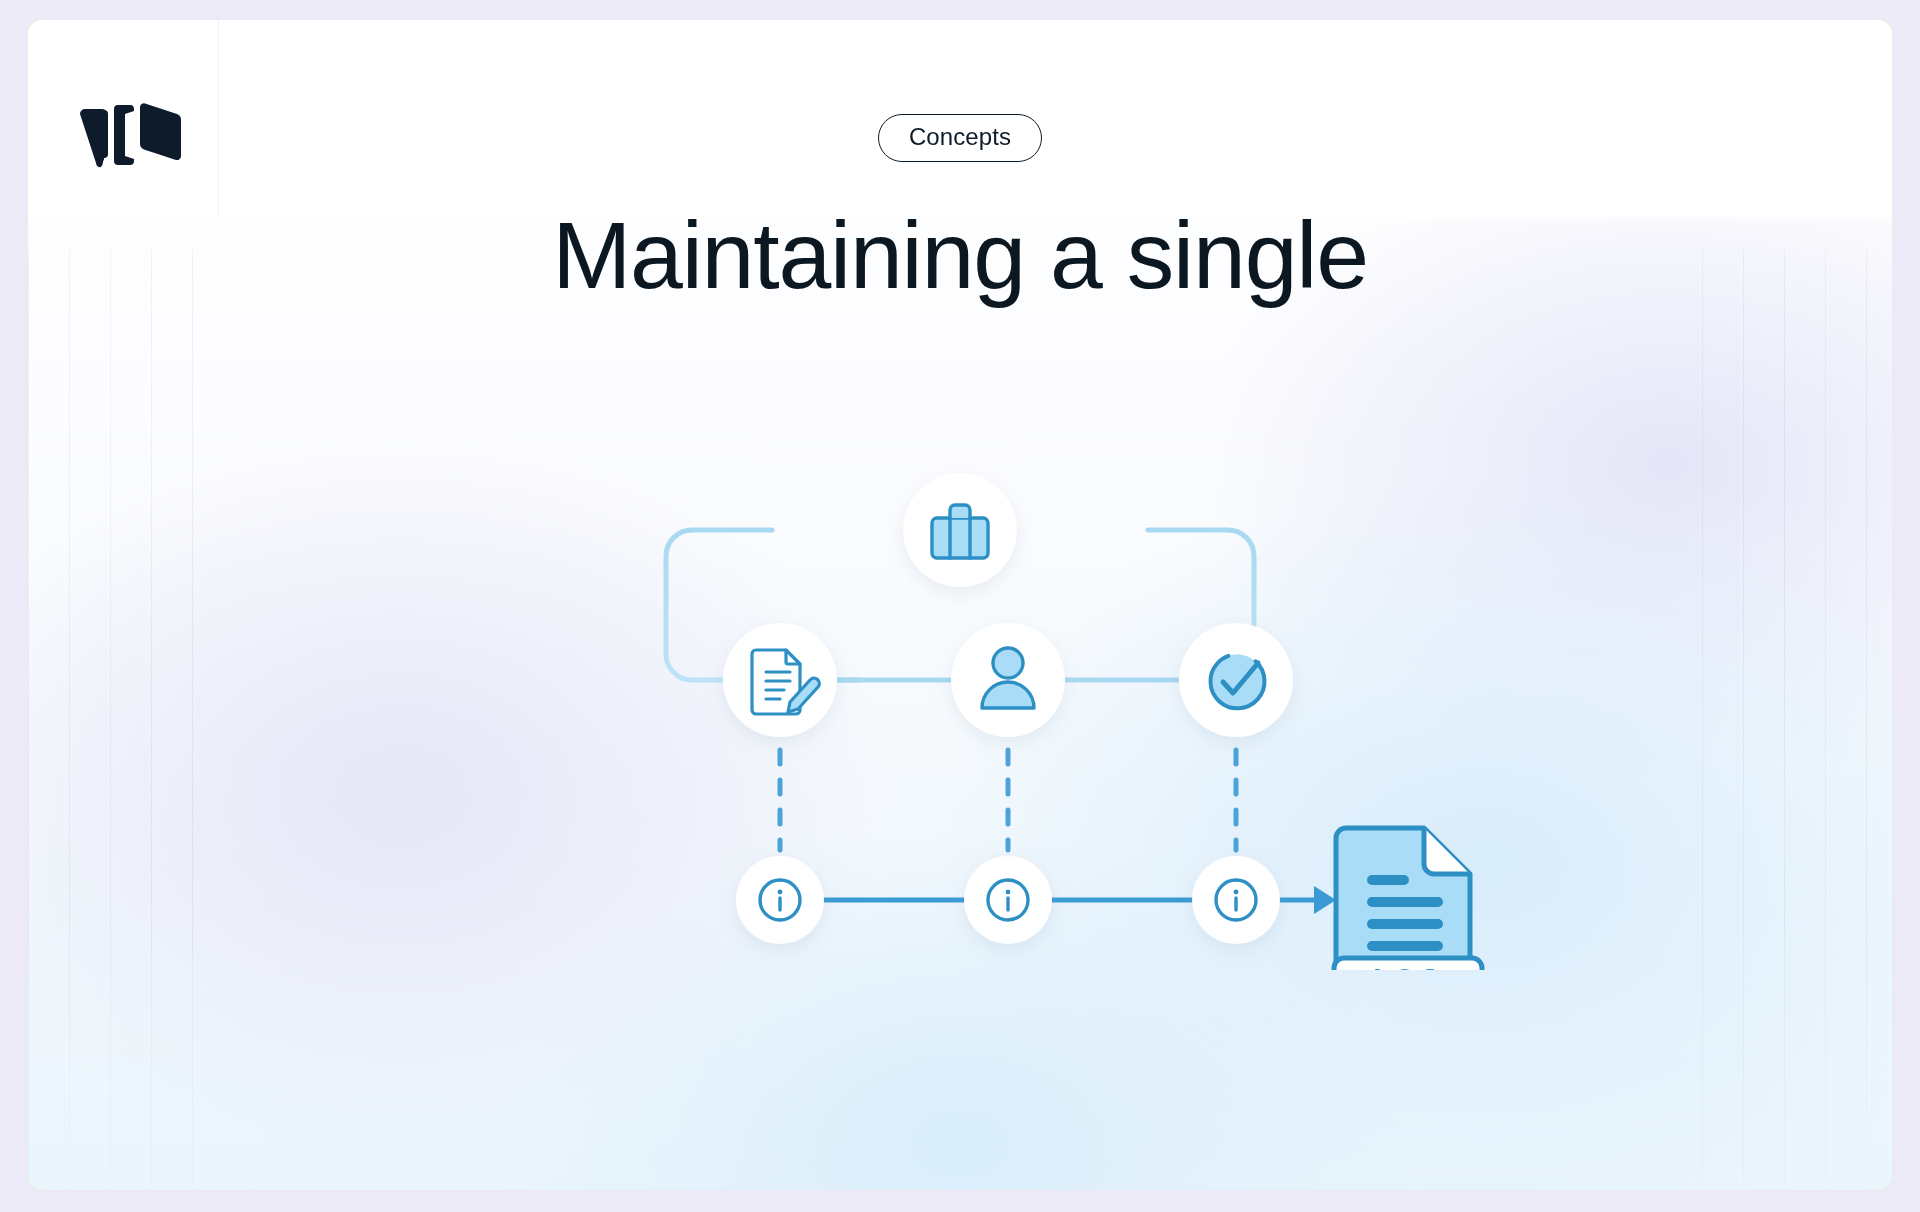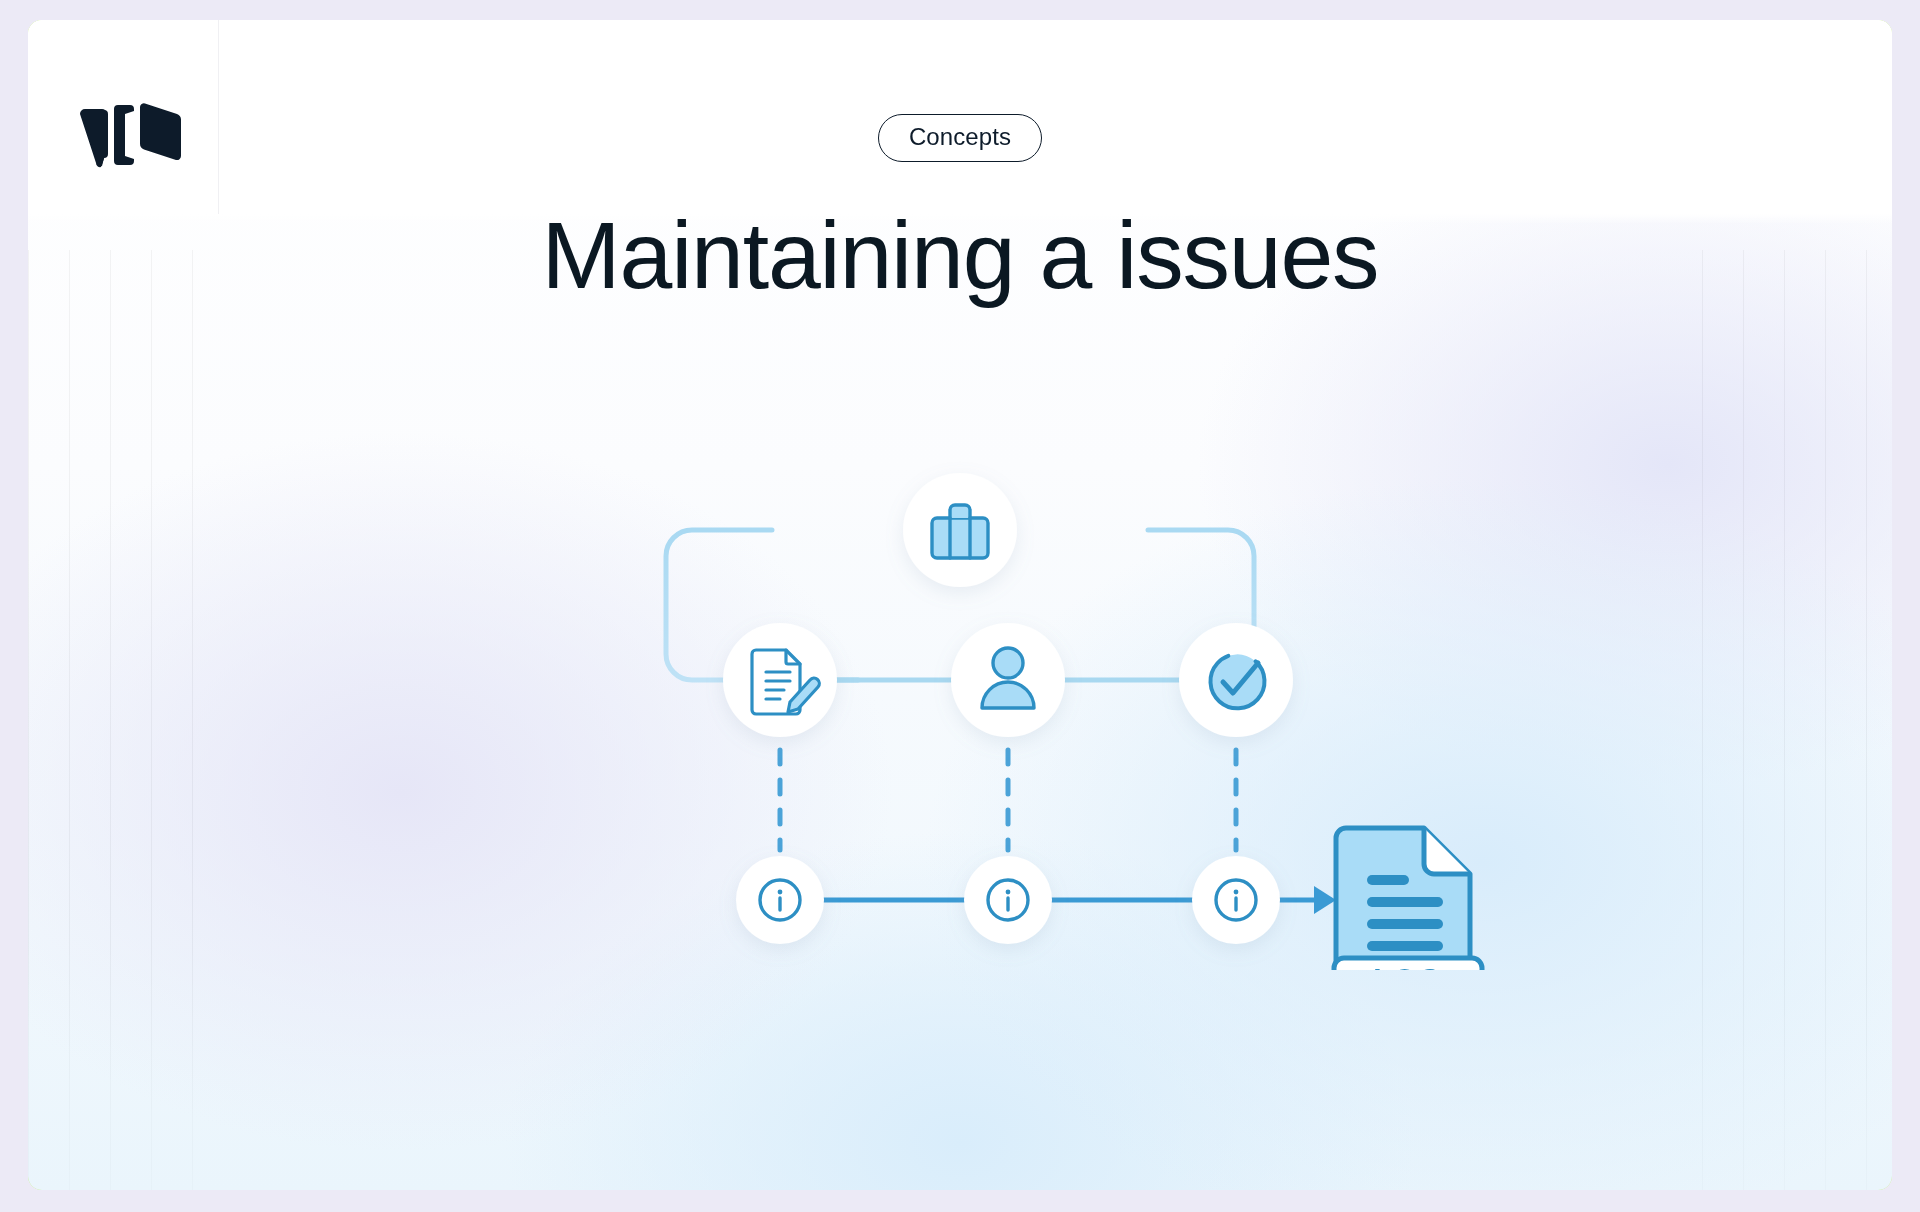--- a/index.html
+++ b/index.html
@@ -163,21 +163,21 @@
           <path d="M62 7 a4 4 0 0 1 5 -3.6 l32 10.5 a6 6 0 0 1 4 5.7 V56 a4 4 0 0 1 -5 3.9 l-32 -10.4 a6 6 0 0 1 -4 -5.7 z"></path>
         </g>
       </svg>
     </a>
 
     <div id="hero">
       <div id="badge-wrap">
         <span id="concepts-badge">Concepts</span>
       </div>
       <h1 id="hero-title">
-        <span class="ln">Maintaining a issues</span>
+        <span class="ln">Maintaining a single</span>
       </h1>
     </div>
 
     <div id="diagram">
       <svg viewBox="0 0 1864 520" preserveAspectRatio="xMidYMid meet">
         <defs>
           <filter id="nodeShadow" x="-60%" y="-60%" width="220%" height="220%">
             <feDropShadow dx="0" dy="6" stdDeviation="9" flood-color="#8aa0b5" flood-opacity="0.16"></feDropShadow>
           </filter>
           <linearGradient id="frameGrad" x1="0" y1="0" x2="0" y2="1">

